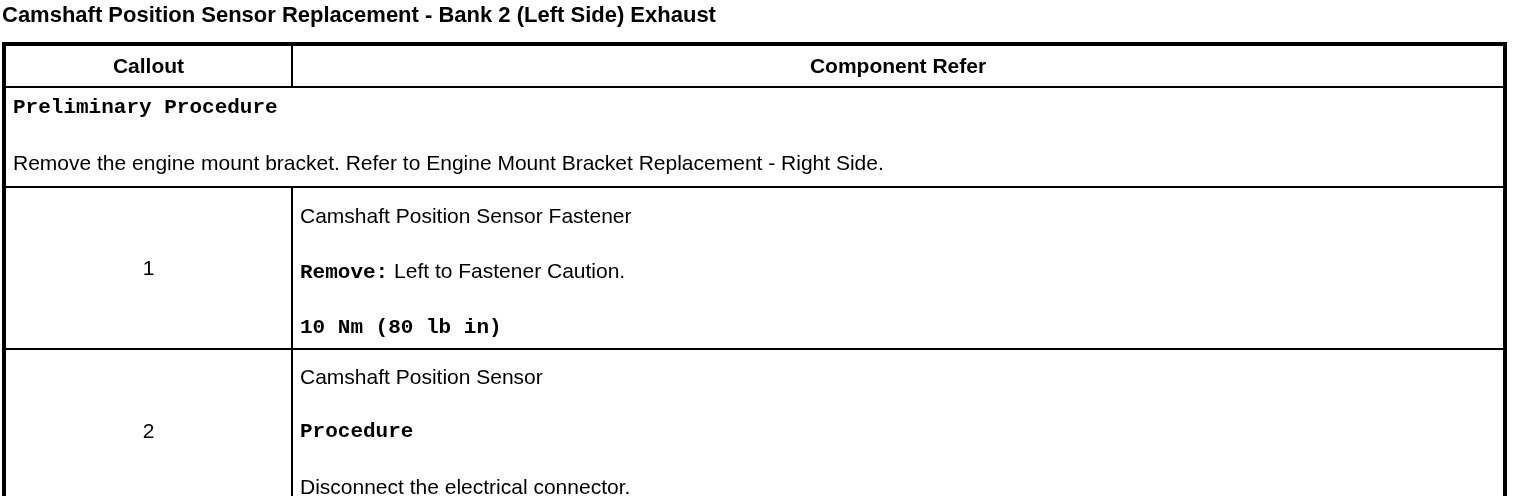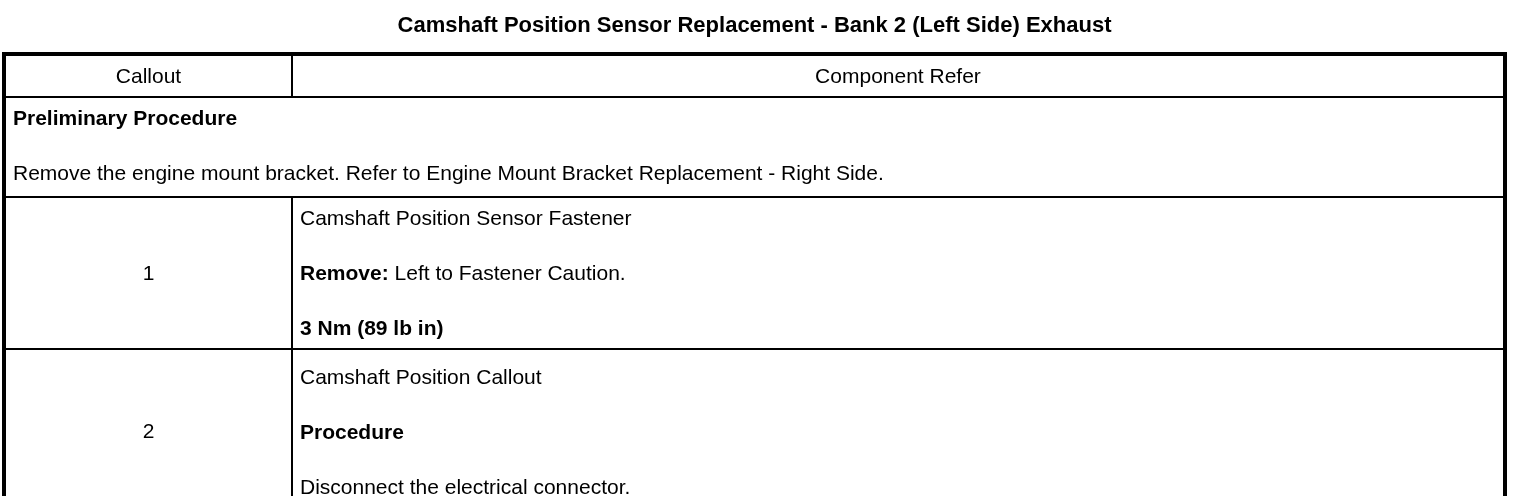--- a/index.html
+++ b/index.html
@@ -8,22 +8,21 @@
     padding: 0;
     background: #ffffff;
     width: 1520px;
     height: 496px;
     overflow: hidden;
     font-family: "Liberation Sans", "DejaVu Sans", sans-serif;
     color: #000000;
   }
   .page-title {
     width: 1505px;
-    margin: 12px 0 0 2px;
-    text-align: center;
+    margin: 2px 0 0 2px;
     font-size: 22px;
     font-weight: bold;
     line-height: 26px;
     white-space: nowrap;
   }
   table.spec-table {
     border-collapse: collapse;
     table-layout: fixed;
     width: 1505px;
     margin: 14px 0 0 2px;
@@ -33,55 +32,55 @@
   table.spec-table td,
   table.spec-table th {
     border: 2px solid #000000;
   }
   table.spec-table {
     border-width: 4px;
   }
   th.hdr {
     border-bottom-width: 4px;
     font-size: 21px;
-    font-weight: normal;
+    font-weight: bold;
     text-align: center;
     vertical-align: middle;
     padding: 8px 4px;
     line-height: 24px;
   }
   col.callout-col { width: 288px; }
   td {
     font-size: 21px;
     line-height: 22px;
     vertical-align: top;
   }
   td.callout-cell {
     text-align: center;
     vertical-align: middle;
     padding: 4px;
   }
   td.content-cell {
-    padding: 9px 8px 9px 7px;
+    padding: 17px 8px 9px 7px;
   }
   tr.row-tall td.content-cell {
     padding-top: 16px;
     padding-bottom: 14px;
   }
   td.prelim-cell {
     padding: 9px 8px 12px 7px;
   }
   .para {
     margin: 0 0 33px 0;
   }
   .para:last-child {
     margin-bottom: 0;
     margin-top: 32px;
   }
-  .b { font-weight: bold; }
+  .b { font-weight: bold; font-family: Liberation Mono, monospace; }
 </style>
 </head>
 <body>
 
 <div class="page-title">Camshaft Position Sensor Replacement - Bank 2 (Left Side) Exhaust</div>
 
 <table class="spec-table">
   <colgroup>
     <col class="callout-col">
     <col>
@@ -97,25 +96,25 @@
       <td class="prelim-cell" colspan="2">
         <p class="para b">Preliminary Procedure</p>
         <p class="para">Remove the engine mount bracket. Refer to Engine Mount Bracket Replacement - Right Side.</p>
       </td>
     </tr>
     <tr>
       <td class="callout-cell">1</td>
       <td class="content-cell">
         <p class="para">Camshaft Position Sensor Fastener</p>
         <p class="para"><span class="b">Remove:</span><span> Left to Fastener Caution.</span></p>
-        <p class="para b">3 Nm (89 lb in)</p>
+        <p class="para b">10 Nm (80 lb in)</p>
       </td>
     </tr>
     <tr class="row-tall">
       <td class="callout-cell">2</td>
       <td class="content-cell">
-        <p class="para">Camshaft Position Callout</p>
+        <p class="para">Camshaft Position Sensor</p>
         <p class="para b">Procedure</p>
         <p class="para">Disconnect the electrical connector.</p>
       </td>
     </tr>
   </tbody>
 </table>
 
 </body></html>

